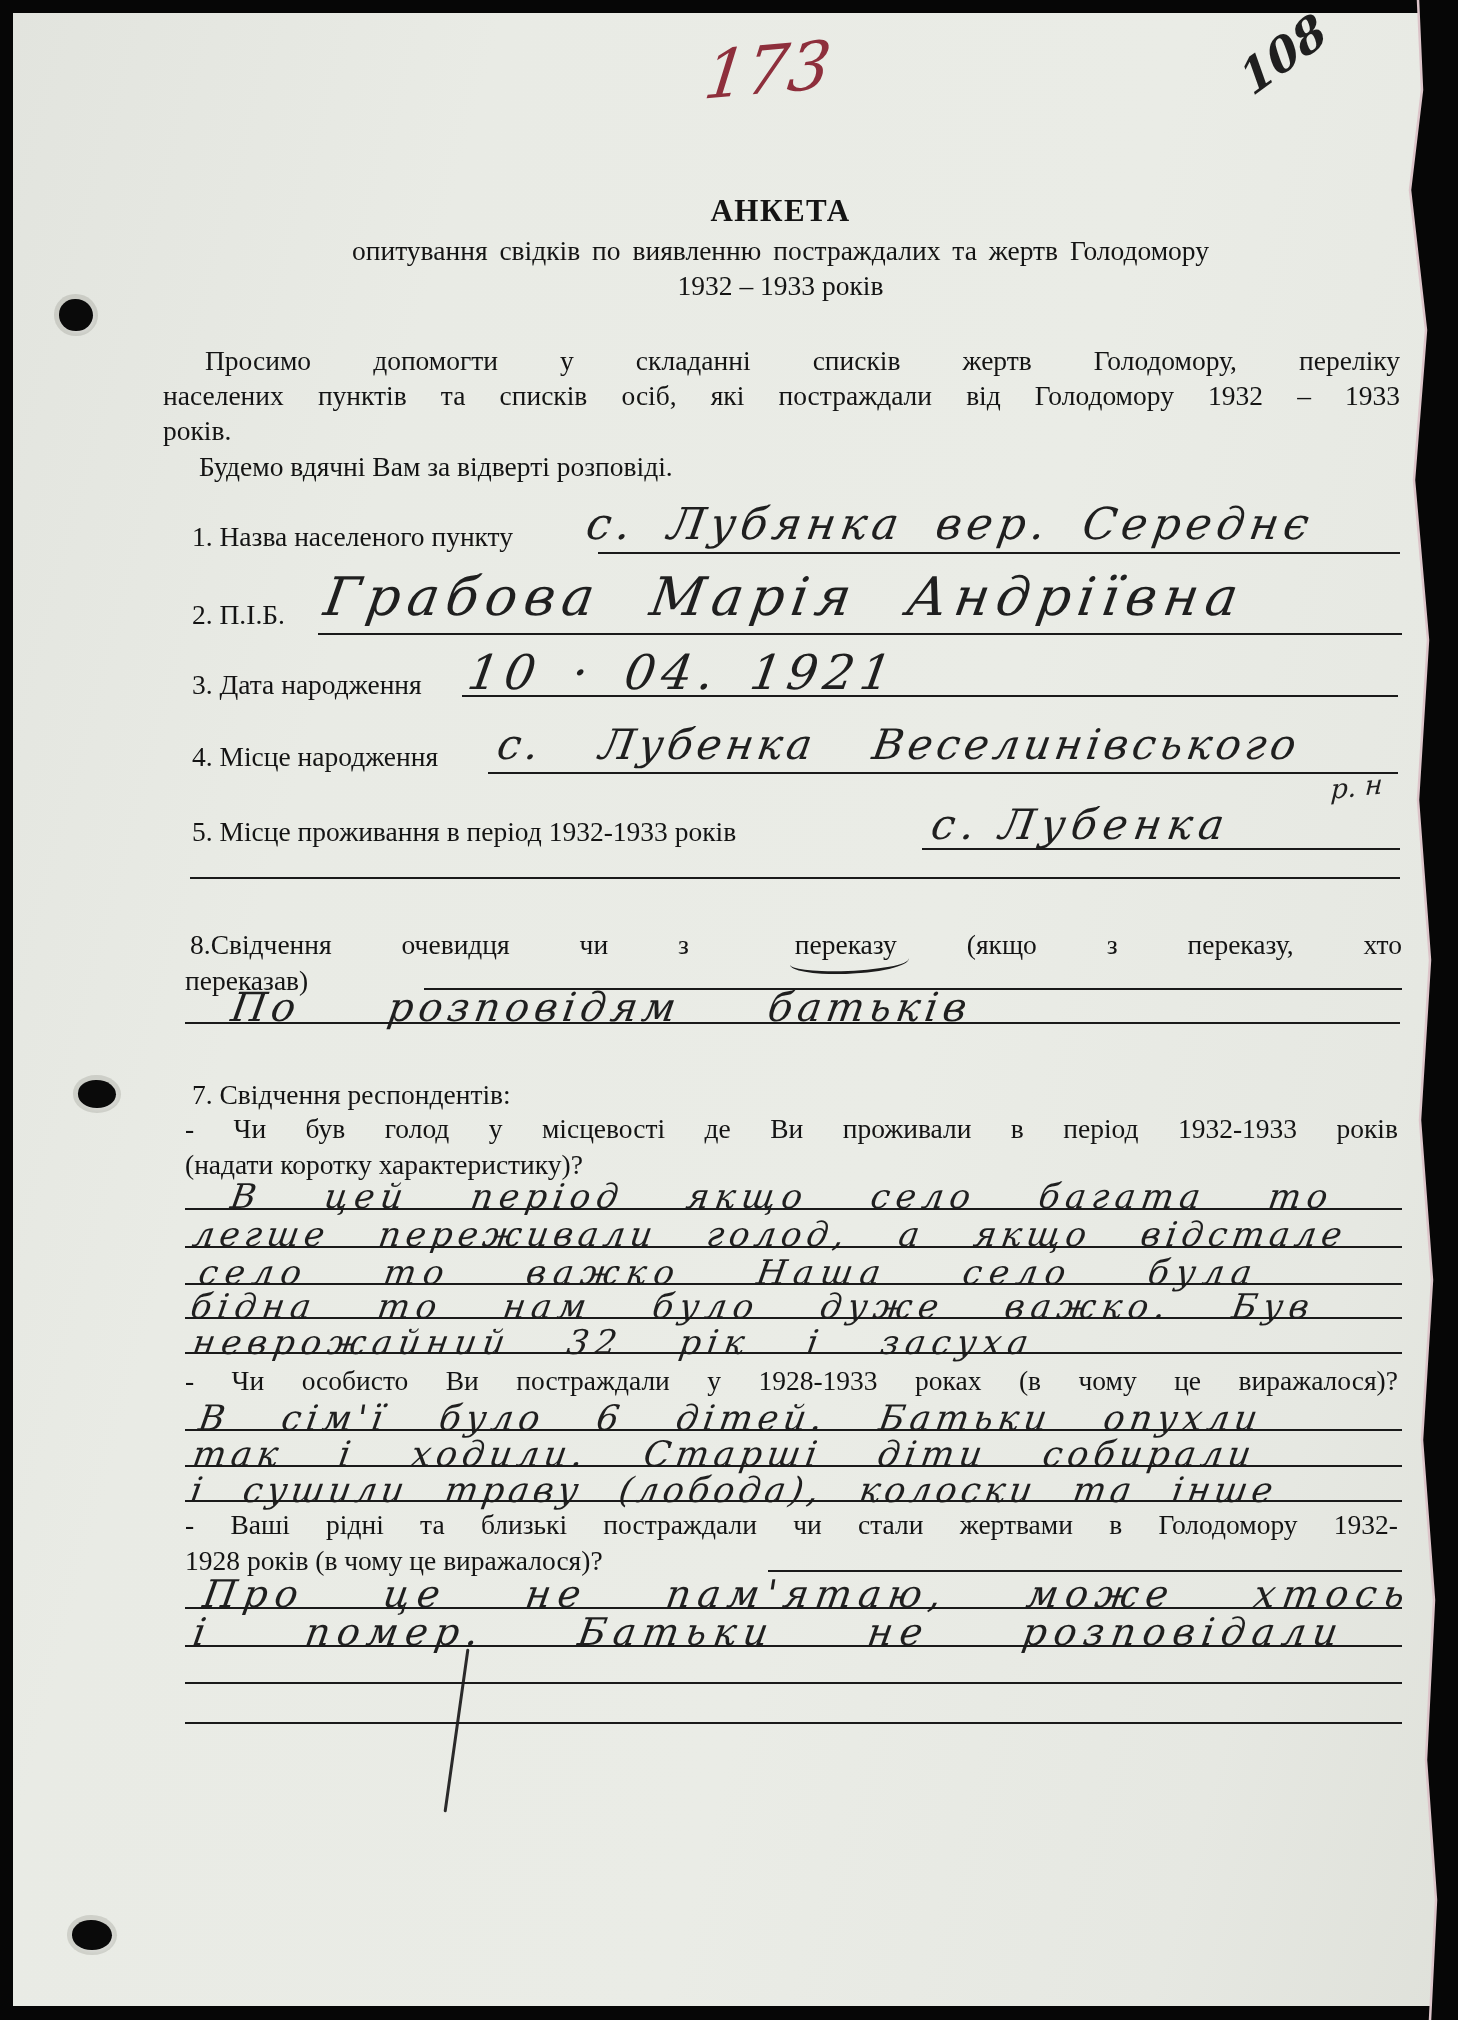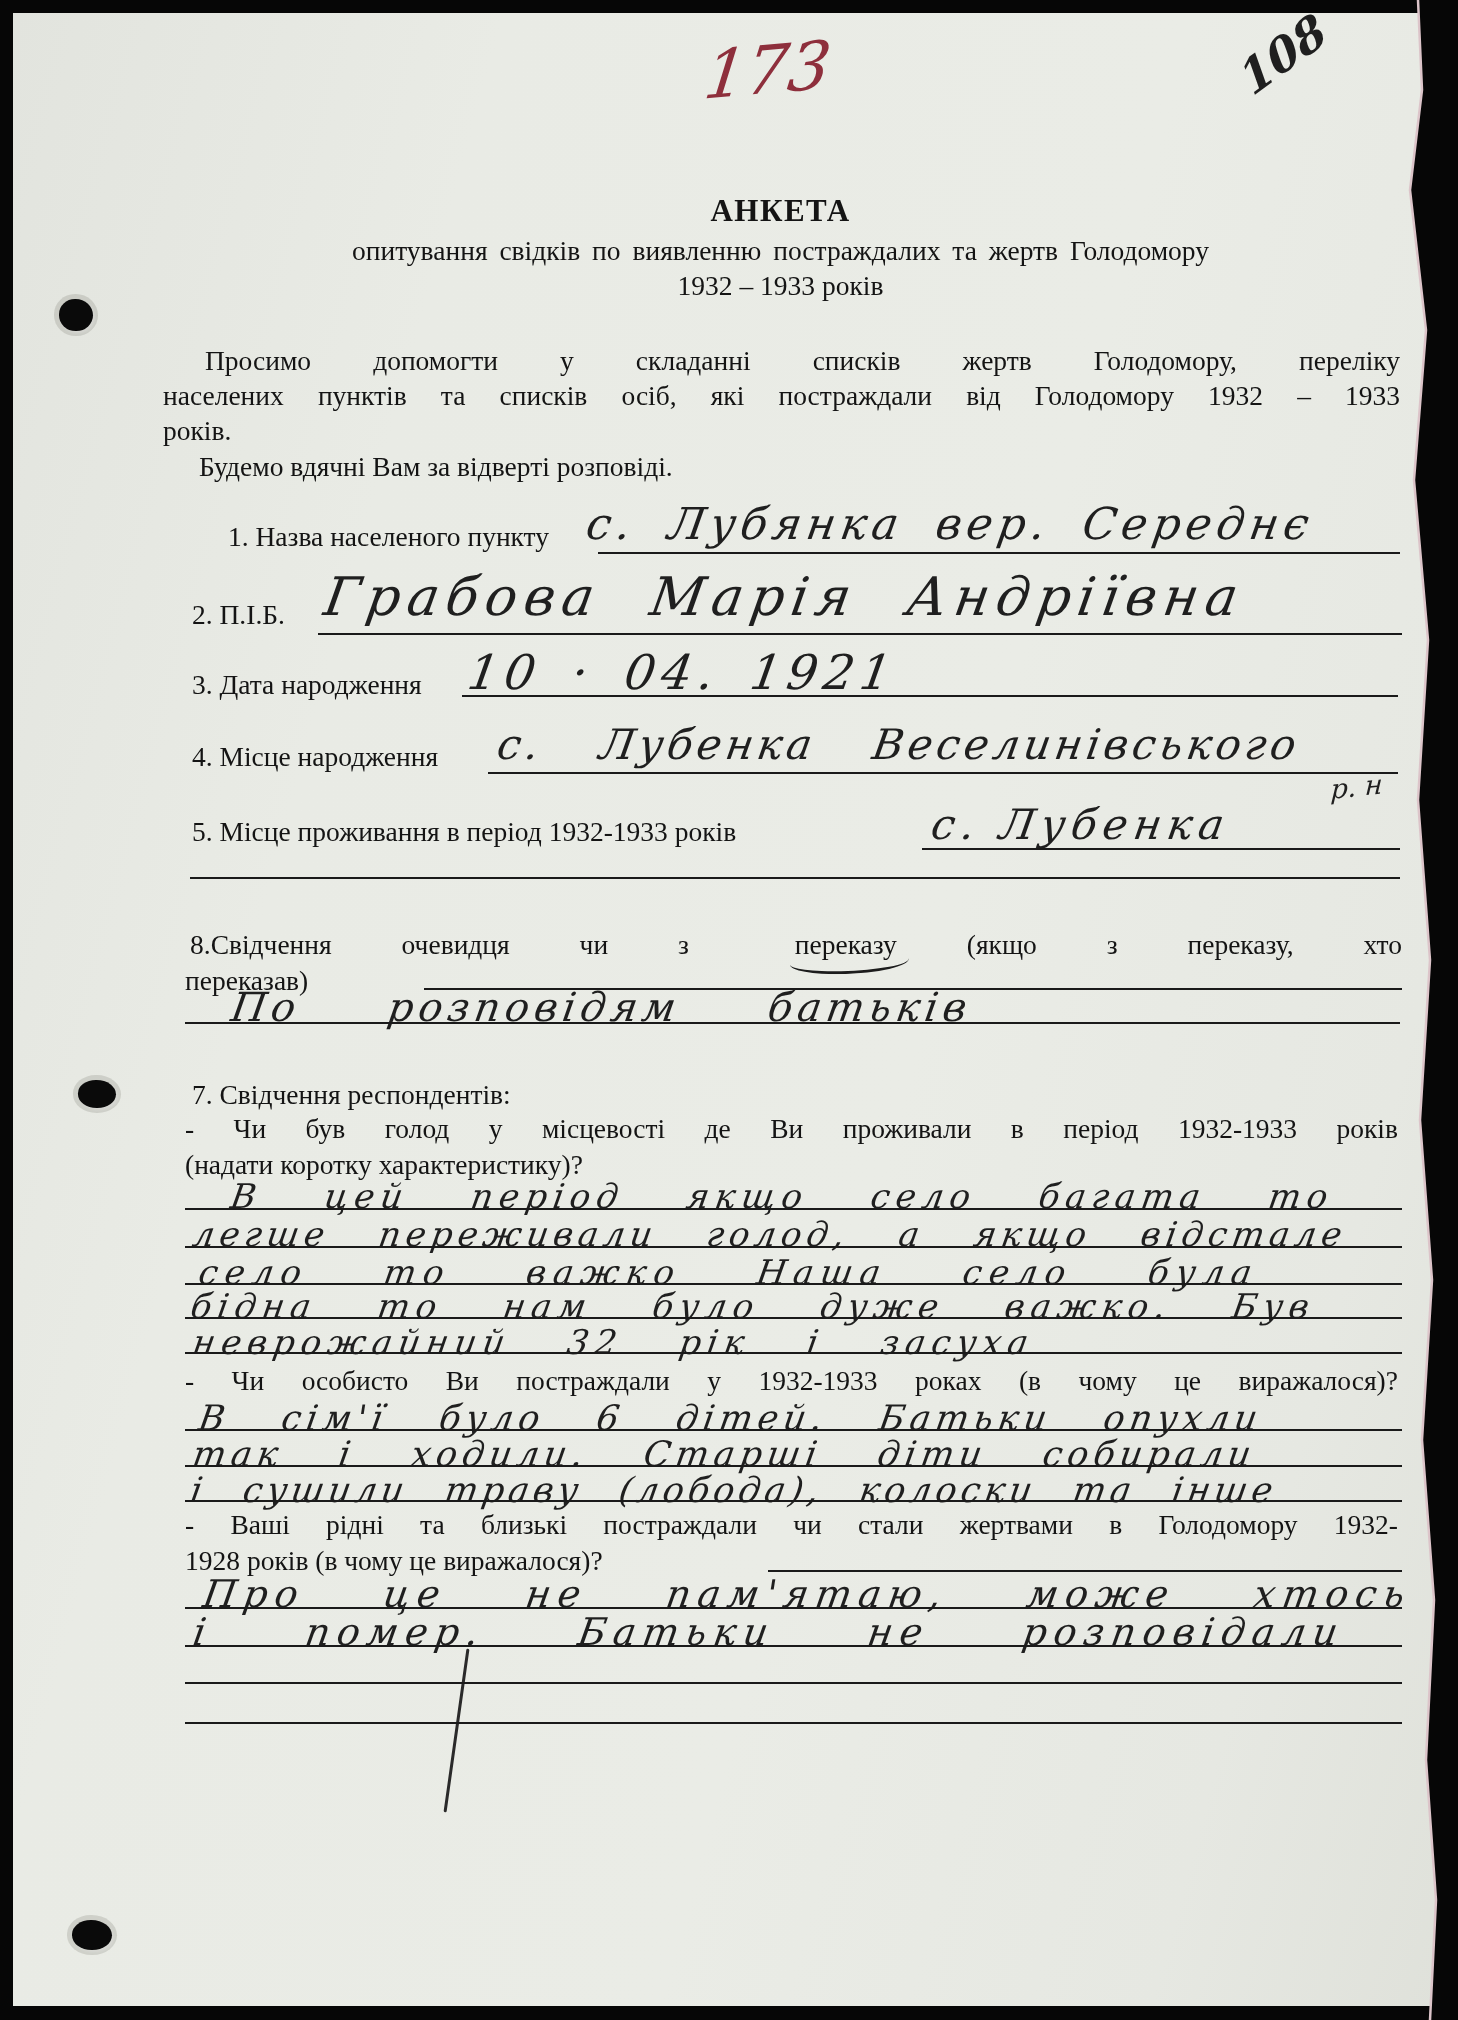--- a/index.html
+++ b/index.html
@@ -39,21 +39,21 @@
 
   <div class="pt center" style="left:163px;top:234px;width:1235px;word-spacing:5px;">опитування свідків по  виявленню постраждалих та  жертв  Голодомору</div>
   <div class="pt center title" style="left:163px;top:192px;width:1235px;">АНКЕТА</div>
   <div class="pt center" style="left:163px;top:269px;width:1235px;">1932 – 1933 років</div>
 
   <div class="pt jline" style="left:163px;top:344px;width:1237px;text-indent:42px;">Просимо  допомогти  у  складанні  списків  жертв    Голодомору,  переліку</div>
   <div class="pt jline" style="left:163px;top:379px;width:1237px;">населених пунктів та списків осіб, які постраждали від Голодомору 1932 – 1933</div>
   <div class="pt" style="left:163px;top:414px;">років.</div>
   <div class="pt" style="left:199px;top:450px;">Будемо вдячні Вам за відверті розповіді.</div>
 
-  <div class="pt" style="left:192px;top:520px;margin-left:36px;">1. Назва населеного пункту</div>
+  <div class="pt" style="left:192px;top:520px;">1. Назва населеного пункту</div>
   <div class="hw" style="left:583px;top:498px;font-size:44px;letter-spacing:5px;word-spacing:14px;">с. Лубянка вер. Середнє</div>
   <div class="uline" style="left:598px;top:552px;width:802px;"></div>
 
   <div class="pt" style="left:192px;top:598px;">2. П.І.Б.</div>
   <div class="hw" style="left:320px;top:566px;font-size:53px;letter-spacing:7px;word-spacing:26px;">Грабова  Марія  Андріївна</div>
   <div class="uline" style="left:318px;top:633px;width:1084px;"></div>
 
   <div class="pt" style="left:192px;top:668px;">3. Дата народження</div>
   <div class="hw" style="left:464px;top:644px;font-size:48px;letter-spacing:6px;word-spacing:10px;">10 · 04. 1921</div>
   <div class="uline" style="left:462px;top:695px;width:936px;"></div>
@@ -82,21 +82,21 @@
   <div class="uline" style="left:185px;top:1208px;width:1217px;"></div>
   <div class="hw" style="left:190px;top:1214px;font-size:34px;letter-spacing:5px;word-spacing:34px;">легше переживали голод, а якщо відстале</div>
   <div class="uline" style="left:185px;top:1246px;width:1217px;"></div>
   <div class="hw" style="left:196px;top:1252px;font-size:34px;letter-spacing:7px;word-spacing:58px;">село то важко Наша село була</div>
   <div class="uline" style="left:185px;top:1283px;width:1217px;"></div>
   <div class="hw" style="left:188px;top:1286px;font-size:34px;letter-spacing:6px;word-spacing:44px;">бідна то нам було дуже важко. Був</div>
   <div class="uline" style="left:185px;top:1317px;width:1217px;"></div>
   <div class="hw" style="left:190px;top:1322px;font-size:34px;letter-spacing:6px;word-spacing:40px;">неврожайний 32 рік і засуха</div>
   <div class="uline" style="left:185px;top:1352px;width:1217px;"></div>
 
-  <div class="pt jline" style="left:185px;top:1364px;width:1213px;">- Чи особисто Ви постраждали у 1932-1933 роках (в чому це  виражалося)?</div>
+  <div class="pt jline" style="left:185px;top:1364px;width:1213px;">- Чи особисто Ви постраждали у 1928-1933 роках (в чому це  виражалося)?</div>
   <div class="hw" style="left:196px;top:1398px;font-size:35px;letter-spacing:5px;word-spacing:36px;">В сім'ї було 6 дітей. Батьки опухли</div>
   <div class="uline" style="left:185px;top:1429px;width:1217px;"></div>
   <div class="hw" style="left:190px;top:1434px;font-size:35px;letter-spacing:5px;word-spacing:40px;">так і ходили. Старші діти собирали</div>
   <div class="uline" style="left:185px;top:1465px;width:1217px;"></div>
   <div class="hw" style="left:188px;top:1470px;font-size:35px;letter-spacing:4px;word-spacing:22px;">і сушили траву (лобода), колоски та інше</div>
   <div class="uline" style="left:185px;top:1500px;width:1217px;"></div>
 
   <div class="pt jline" style="left:185px;top:1508px;width:1213px;">- Ваші рідні та близькі  постраждали чи стали жертвами в Голодомору 1932-</div>
   <div class="pt" style="left:185px;top:1544px;">1928 років (в чому це виражалося)?</div>
   <div class="uline" style="left:768px;top:1570px;width:634px;"></div>

